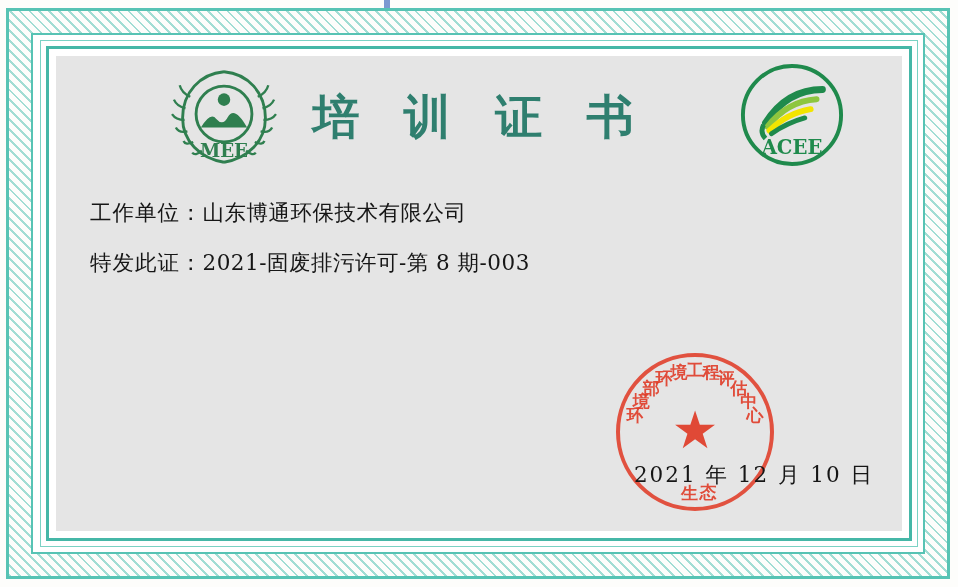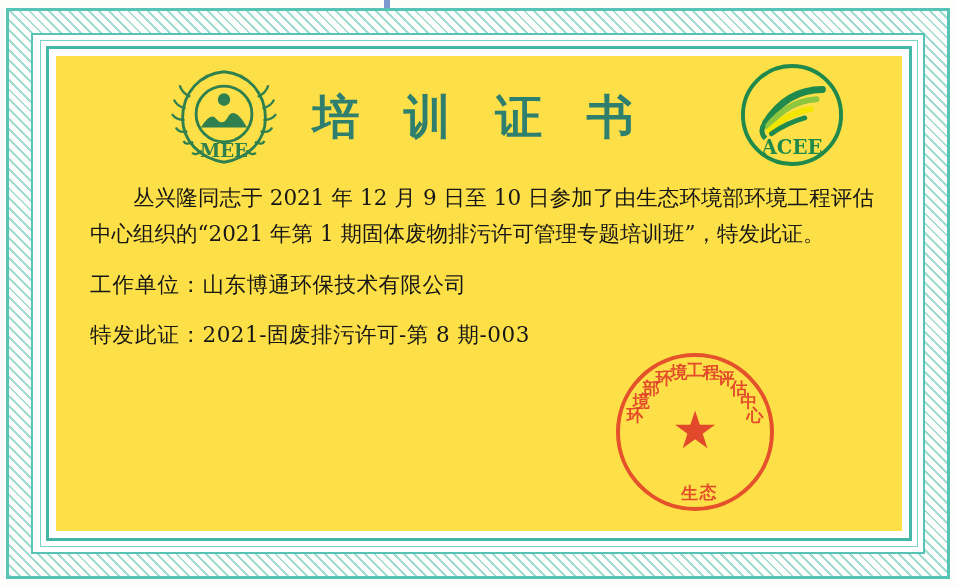--- a/index.html
+++ b/index.html
@@ -67,21 +67,21 @@
     border: 3px solid #45b7a7;
     box-sizing: border-box;
   }
 
   .content {
     position: absolute;
     left: 56px;
     top: 56px;
     right: 56px;
     bottom: 56px;
-    background: #fde047;
+    background: #e5e5e5;
     box-sizing: border-box;
   }
 
   
   .header {
     position: relative;
     height: 118px;
   }
   .mee-logo {
     position: absolute;
@@ -260,21 +260,20 @@
             <path d="M32 70 q18 -18 42 -22" stroke="#f2e500" stroke-width="6"></path>
             <path d="M34 73 q16 -11 34 -16" stroke="#1f8a4c" stroke-width="5"></path>
           </g>
           <path d="M26 64 q-4 8 2 14" stroke="#1f8a4c" stroke-width="5" fill="none"></path>
           <text x="55" y="94" text-anchor="middle" font-family="DejaVu Serif, serif" font-size="20" font-weight="bold" fill="#1f8a4c">ACEE</text>
         </svg>
       </div>
     </div>
 
     <div class="body-text">
-      <div class="para">丛兴隆同志于 2021 年 12 月 9 日至 10 日参加了由生态环境部环境工程评估中心组织的“2021 年第 1 期固体废物排污许可管理专题培训班”，特发此证。</div>
 
       <div class="field">
         <span class="field-label">工作单位：</span><span class="field-value">山东博通环保技术有限公司</span>
       </div>
 
       <div class="field">
         <span class="field-label">特发此证：</span><span class="field-value">2021-固废排污许可-第 8 期-003</span>
       </div>
     </div>
 
@@ -319,15 +318,16 @@
       <div class="seal-text-bottom">
         <div class="seal-char" style="transform: rotate(185deg) translate(0,-62px) rotate(-185deg)">
             <span>生</span>
           </div>
         <div class="seal-char" style="transform: rotate(168deg) translate(0,-62px) rotate(-168deg)">
             <span>态</span>
           </div>
       </div>
     </div>
 
+    <div class="date-line">2021 年 12 月 10 日</div>
 
   </div>
 </div>
 
 </body></html>

